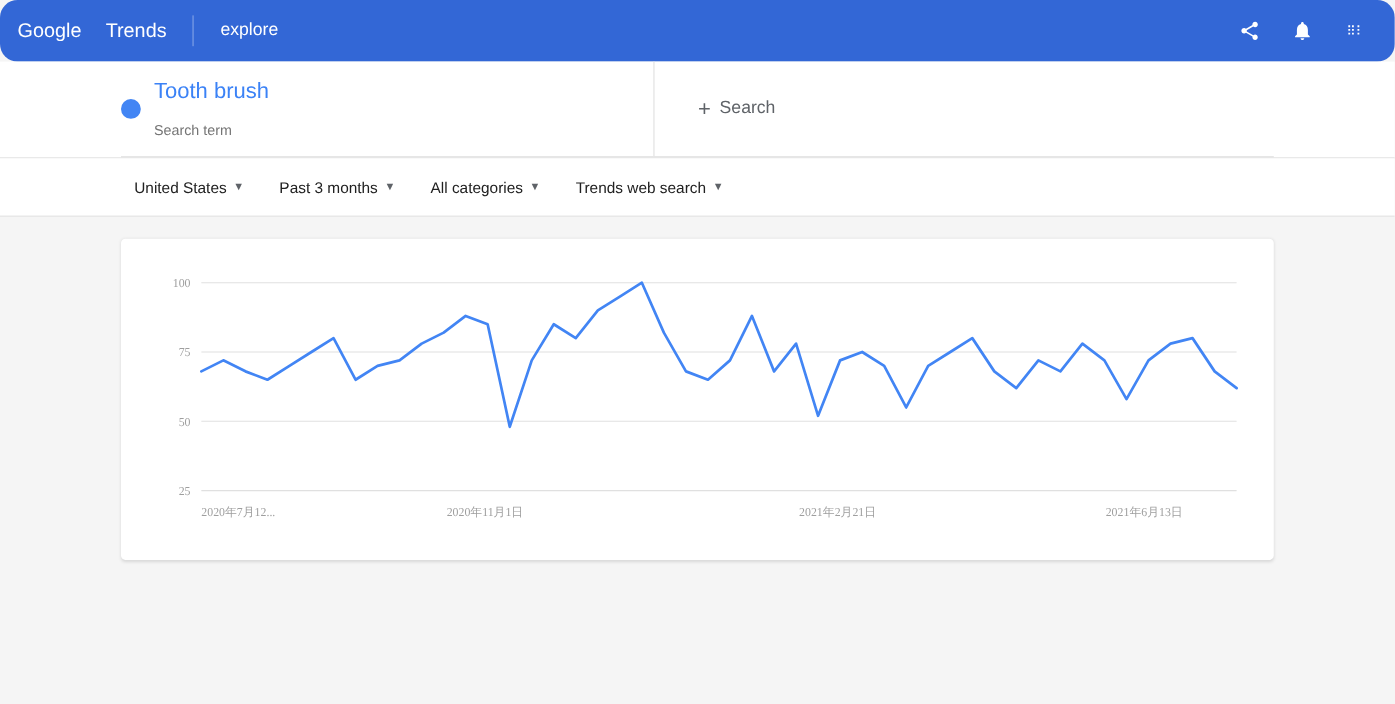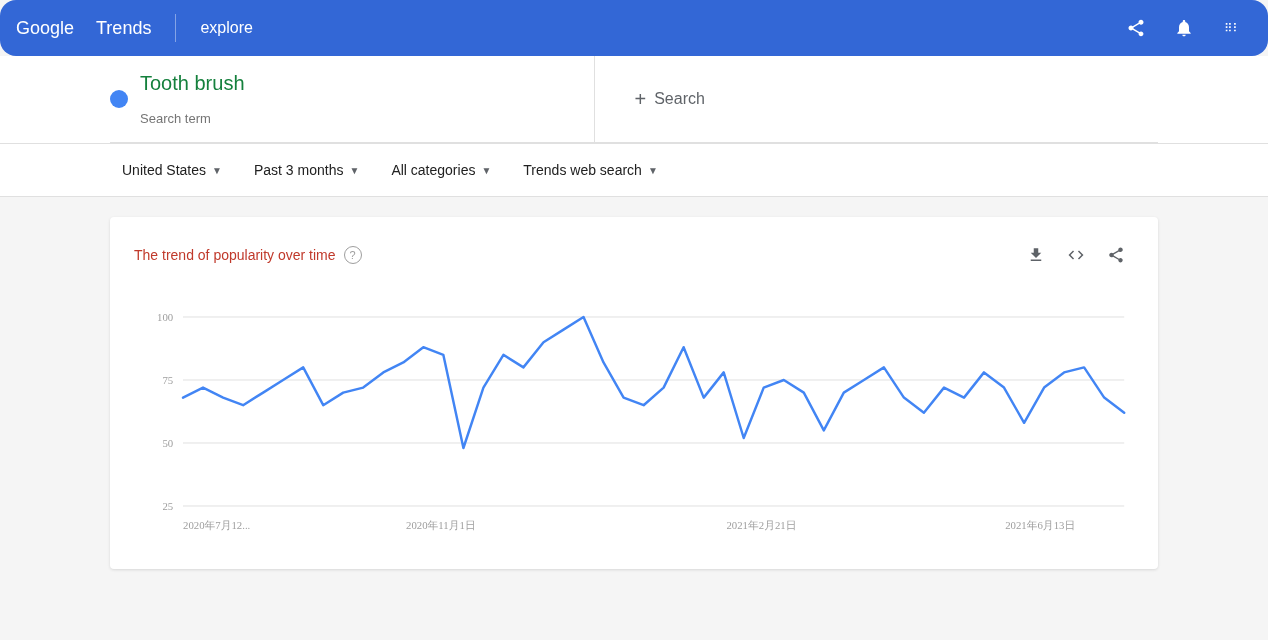--- a/index.html
+++ b/index.html
@@ -54,21 +54,21 @@
       padding: 16px 0;
       border-right: 1px solid #e0e0e0;
     }
     .search-dot {
       width: 18px; height: 18px;
       border-radius: 50%;
       background: #4285f4;
       flex-shrink: 0;
     }
     .search-term-info {}
-    .search-term-name { font-size: 20px; font-weight: 400; color: #15803d; }
+    .search-term-name { font-size: 20px; font-weight: 400; color: #3b82f6; }
     .search-term-type { font-size: 13px; color: #757575; margin-top: 16px; }
     .compare-box {
       display: flex;
       align-items: center;
       padding: 0 40px;
       gap: 8px;
       color: #757575;
       cursor: pointer;
       flex: 1;
     }
@@ -233,43 +233,20 @@
     <span class="filter-arrow">▼</span>
   </div>
   <div class="filter-btn">
     <span>Trends web search</span>
     <span class="filter-arrow">▼</span>
   </div>
 </div>
 
 <div class="main-content">
   <div class="chart-card">
-    <div class="chart-header">
-      <div class="chart-title-row">
-        <span class="chart-title">The trend of popularity over time</span>
-        <div class="chart-help-icon">?</div>
-      </div>
-      <div class="chart-actions">
-        <div class="chart-action-btn">
-          <svg width="18" height="18" viewBox="0 0 24 24" fill="#5f6368">
-              <path d="M19 9h-4V3H9v6H5l7 7 7-7zM5 18v2h14v-2H5z"></path>
-            </svg>
-        </div>
-        <div class="chart-action-btn">
-          <svg width="18" height="18" viewBox="0 0 24 24" fill="#5f6368">
-              <path d="M9.4 16.6L4.8 12l4.6-4.6L8 6l-6 6 6 6 1.4-1.4zm5.2 0l4.6-4.6-4.6-4.6L16 6l6 6-6 6-1.4-1.4z"></path>
-            </svg>
-        </div>
-        <div class="chart-action-btn">
-          <svg width="18" height="18" viewBox="0 0 24 24" fill="#5f6368">
-              <path d="M18 16.08c-.76 0-1.44.3-1.96.77L8.91 12.7c.05-.23.09-.46.09-.7s-.04-.47-.09-.7l7.05-4.11c.54.5 1.25.81 2.04.81 1.66 0 3-1.34 3-3s-1.34-3-3-3-3 1.34-3 3c0 .24.04.47.09.7L8.04 9.81C7.5 9.31 6.79 9 6 9c-1.66 0-3 1.34-3 3s1.34 3 3 3c.79 0 1.5-.31 2.04-.81l7.12 4.16c-.05.21-.08.43-.08.65 0 1.61 1.31 2.92 2.92 2.92 1.61 0 2.92-1.31 2.92-2.92s-1.31-2.92-2.92-2.92z"></path>
-            </svg>
-        </div>
-      </div>
-    </div>
 
     <div class="chart-area">
       <svg class="chart-svg" viewBox="0 0 1020 240" preserveAspectRatio="none" id="chart-svg">
 
         <line x1="50" y1="20" x2="1010" y2="20" class="grid-line"></line>
         <line x1="50" y1="83" x2="1010" y2="83" class="grid-line"></line>
         <line x1="50" y1="146" x2="1010" y2="146" class="grid-line"></line>
         <line x1="50" y1="209" x2="1010" y2="209" class="grid-line"></line>
 
         <text x="40" y="24" class="y-label" text-anchor="end">100</text>

